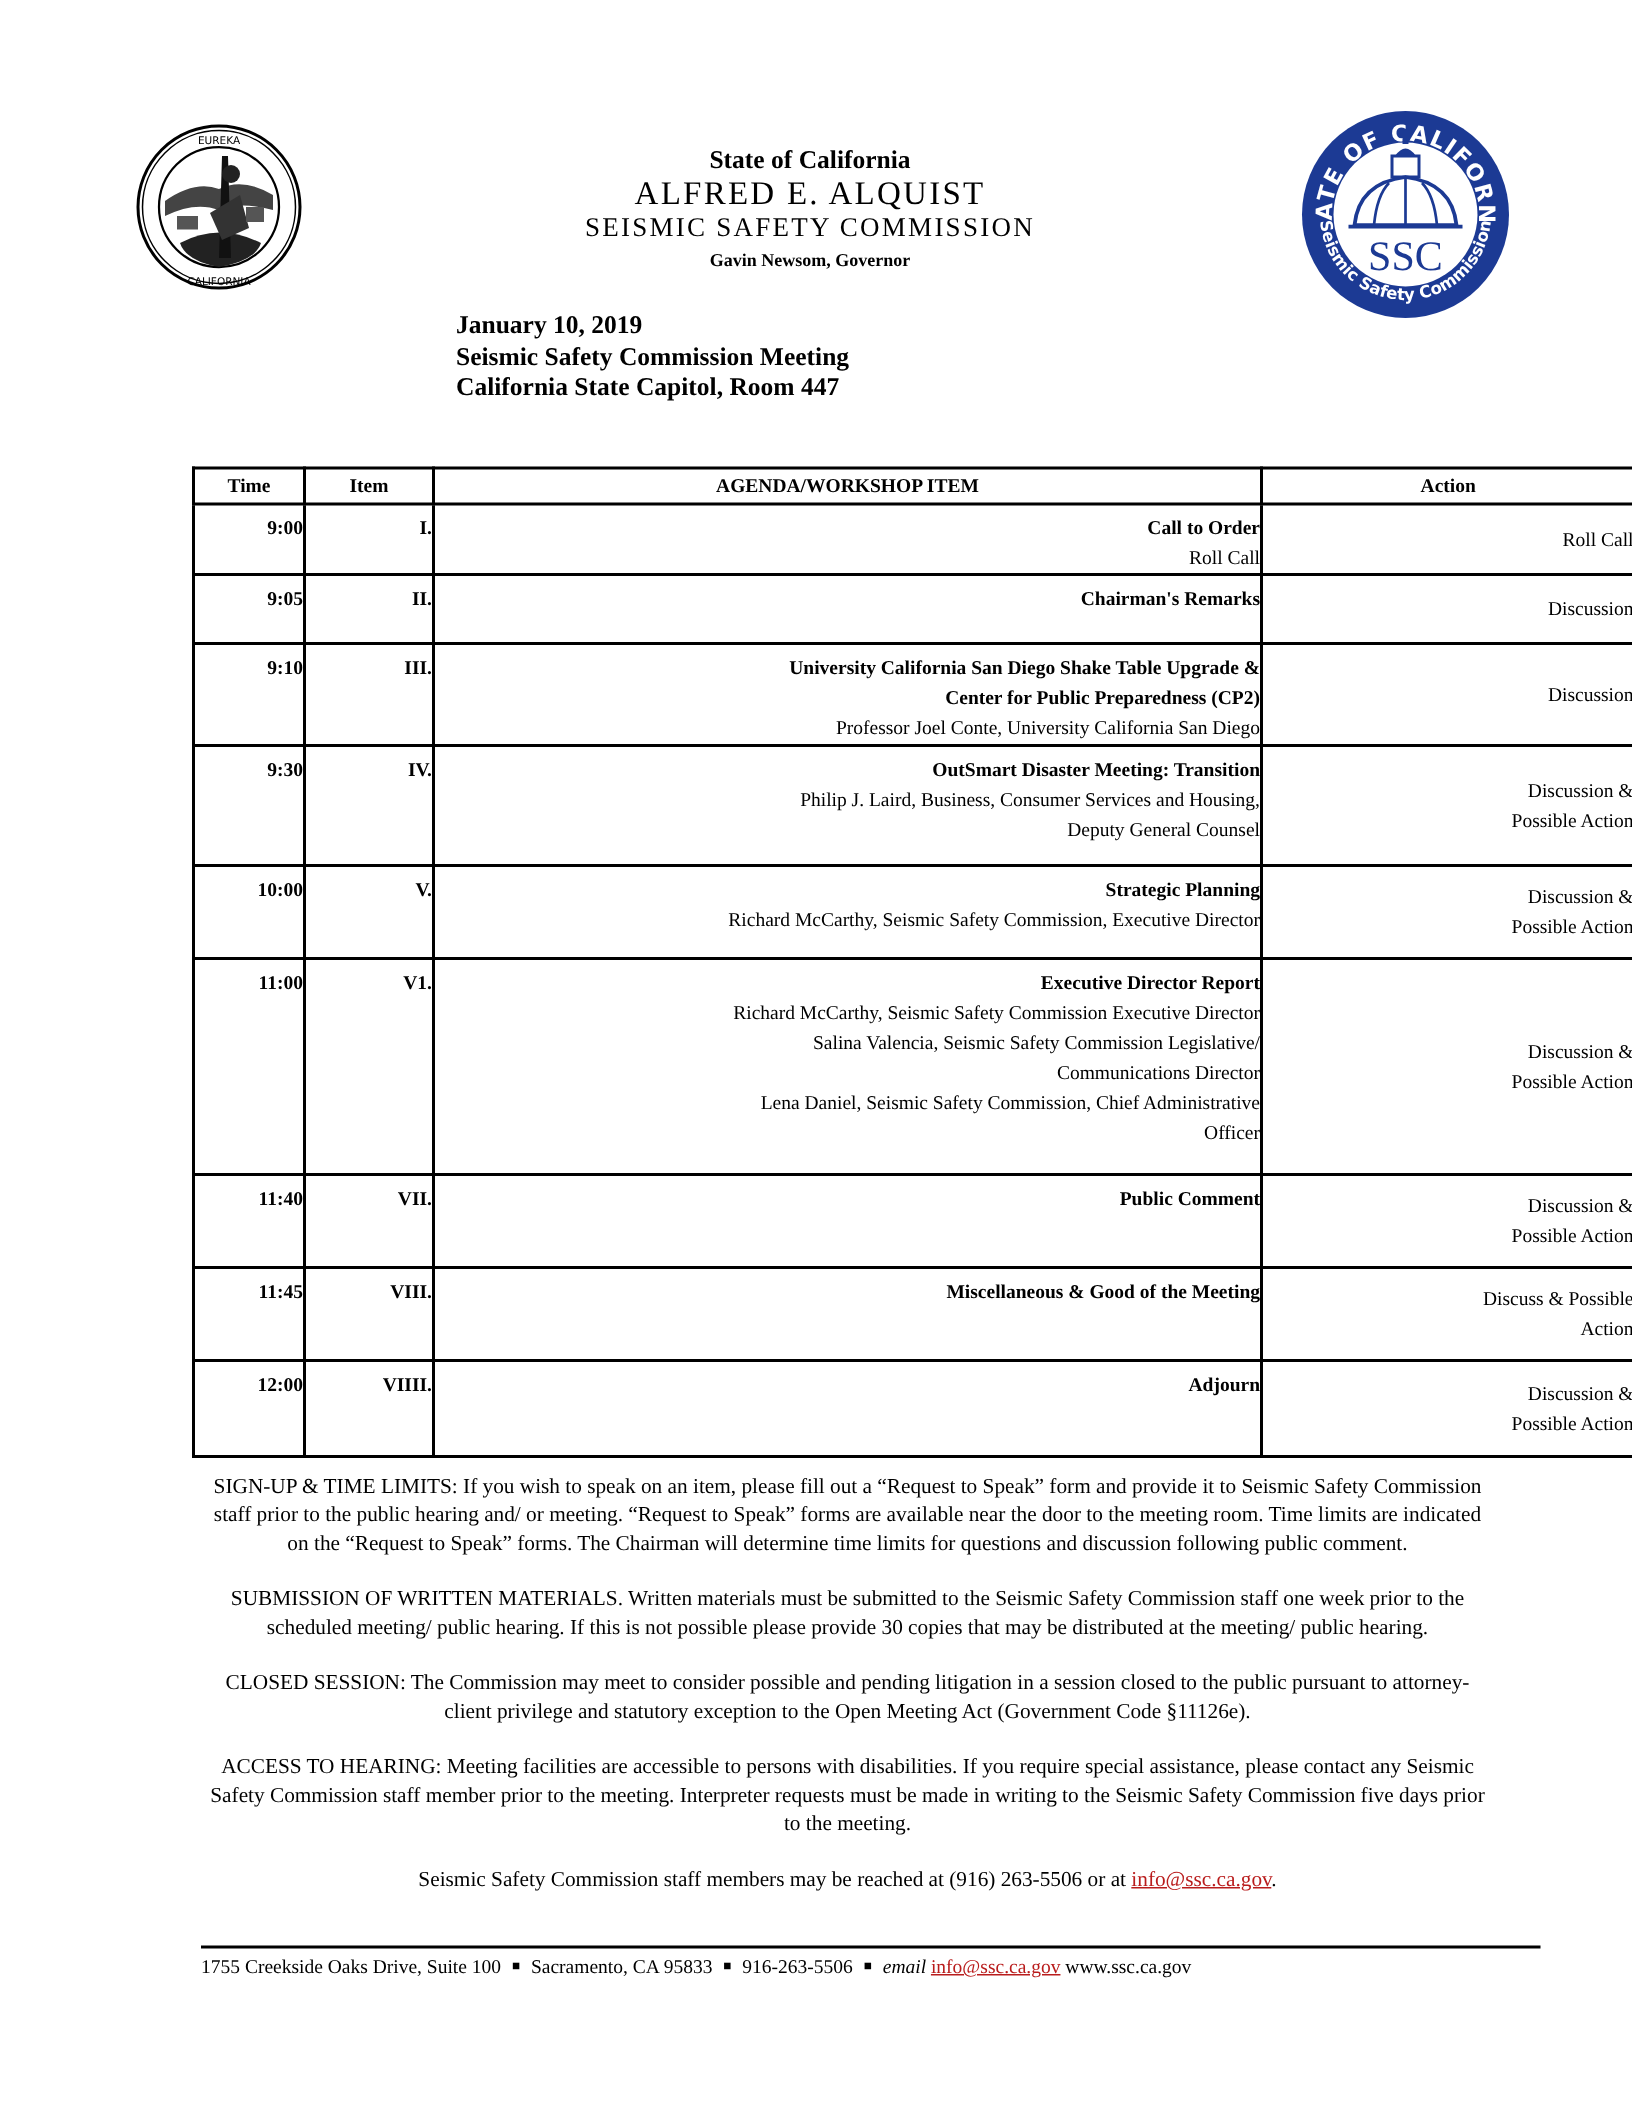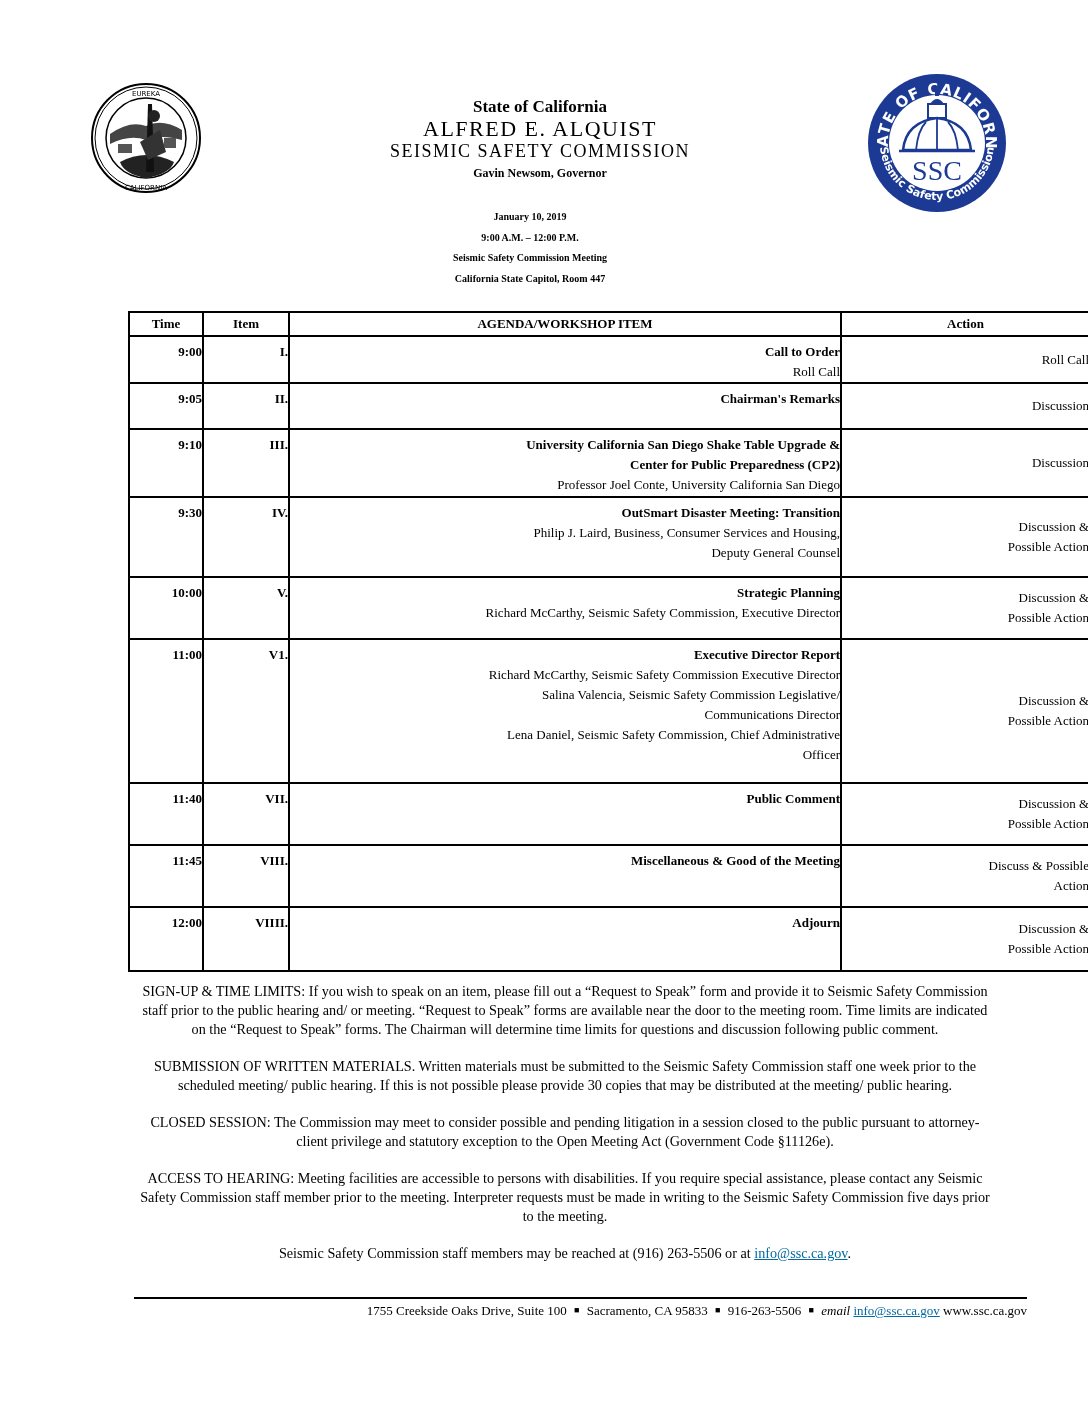--- a/index.html
+++ b/index.html
@@ -10,22 +10,22 @@
   .seal-left { position: absolute; left: 90px; top: 82px; width: 112px; height: 112px; }
   .seal-right { position: absolute; left: 866px; top: 72px; width: 142px; height: 142px; }
   .header {
     position: absolute; left: 300px; width: 480px; top: 96px; text-align: center;
   }
   .header .state { font-weight: bold; font-size: 17px; line-height: 22px; }
   .header .alq { font-size: 22px; letter-spacing: 1.5px; line-height: 22px; }
   .header .ssc { font-size: 18px; letter-spacing: 1.5px; line-height: 22px; }
   .header .gov { font-weight: bold; font-size: 12px; line-height: 22px; }
   .meeting {
-    position: absolute; left: 290px; width: 480px; top: 207px; text-align: center;
-    font-weight: bold; font-size: 10px; line-height: 20.5px;
+    position: absolute; left: 304px; width: 480px; top: 207px; text-align: left;
+    font-weight: bold; font-size: 17px; line-height: 20.5px;
   }
   table.agenda {
     position: absolute; left: 128px; top: 311px; width: 963px;
     border-collapse: collapse; font-size: 13px;
   }
   table.agenda th, table.agenda td {
     border: 2px solid #000; vertical-align: top; padding: 0; text-align: right;
   }
   table.agenda th { font-weight: bold; height: 22px; line-height: 22px; text-align: center; }
   .c-time { width: 72px; text-align: center; font-weight: bold; }
@@ -35,25 +35,25 @@
   td .tcell { padding-top: 5px; line-height: 20px; }
   .title-line { font-weight: bold; line-height: 20px; }
   .sub-line { line-height: 20px; padding-left: 12px; }
   .act-text { line-height: 20px; display: inline-block; }
   .notes {
     position: absolute; left: 140px; width: 850px; top: 982px;
     text-align: center; font-size: 14.2px; line-height: 19px;
   }
   .notes p { margin: 0 0 18px 0; }
   .notes p.last { margin: 0; }
-  a.link { color: #0369a1; text-decoration: underline; }
+  a.link { color: #b91c1c; text-decoration: underline; }
   .rule { position: absolute; left: 134px; top: 1297px; width: 893px; height: 2px; background: #000; }
   .footer {
     position: absolute; left: 134px; width: 893px; top: 1301px;
-    text-align: right; font-size: 13px; line-height: 18px;
+    text-align: left; font-size: 13px; line-height: 18px;
   }
   .footer .bullet { font-size: 9px; vertical-align: 2px; padding: 0 4px; }
   .footer em { font-style: italic; }
 </style>
 </head>
 <body>
 
 <div class="seal-left">
   <svg width="112" height="112" viewBox="0 0 112 112">
     <circle cx="56" cy="56" r="54" fill="none" stroke="#000" stroke-width="2"></circle>
@@ -93,21 +93,20 @@
 
 <div class="header">
   <div class="state">State of California</div>
   <div class="alq">ALFRED E. ALQUIST</div>
   <div class="ssc">SEISMIC SAFETY COMMISSION</div>
   <div class="gov">Gavin Newsom, Governor</div>
 </div>
 
 <div class="meeting">
   <div>January 10, 2019</div>
-  <div>9:00 A.M. – 12:00 P.M.</div>
   <div>Seismic Safety Commission Meeting</div>
   <div>California State Capitol, Room 447</div>
 </div>
 
 <table class="agenda">
   <thead>
     <tr>
       <th class="c-time">Time</th>
       <th class="c-item">Item</th>
       <th>AGENDA/WORKSHOP ITEM</th>

